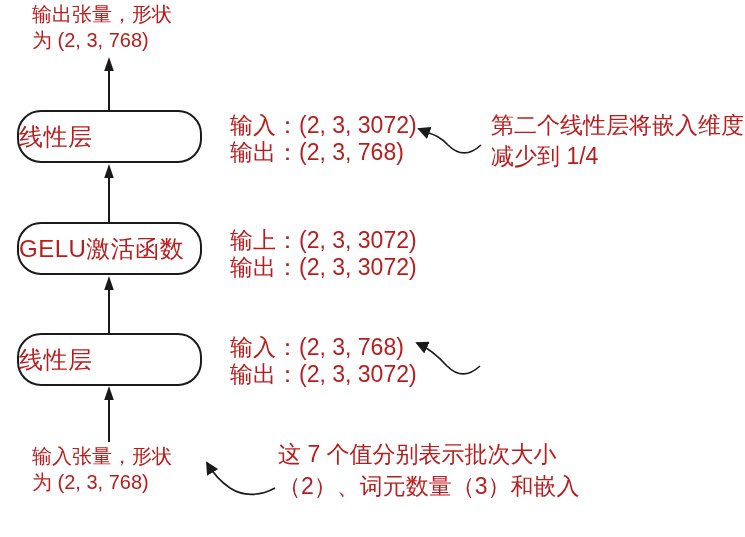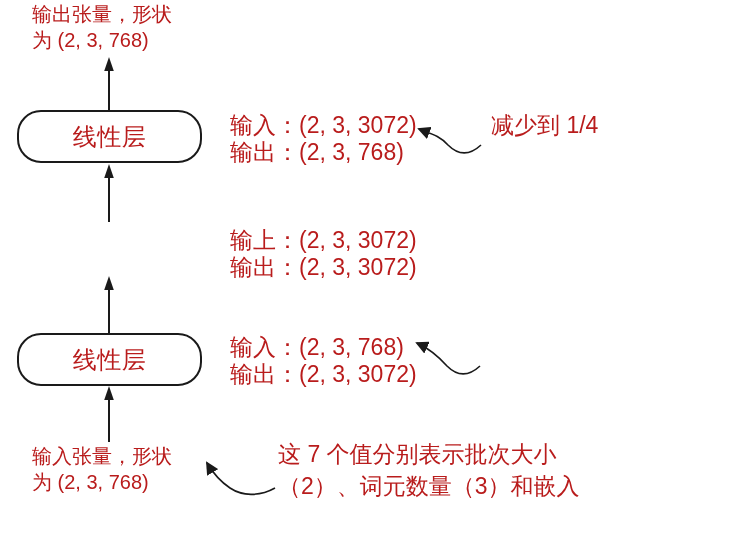--- a/index.html
+++ b/index.html
@@ -22,21 +22,21 @@
   .node-box {
     position: absolute;
     left: 1px;
     width: 181px;
     height: 49px;
     background: #ffffff;
     border: 2px solid #1a1a1a;
     border-radius: 24px;
     display: flex;
     align-items: center;
-    justify-content: center;
+    justify-content: flex-start;
     font-size: 24px;
     letter-spacing: 0.5px;
     z-index: 2;
   }
   .corner-text {
     position: absolute;
     left: 16px;
     font-size: 20px;
     line-height: 26px;
     white-space: nowrap;
@@ -106,23 +106,27 @@
   </div>
 
   <div class="node-box" style="top:110px">
     <span>线性层</span>
   </div>
   <div class="io-text" style="top:112px">
     <div>输入：(2, 3, 3072)</div>
     <div>输出：(2, 3, 768)</div>
   </div>
   <div class="annotation" style="left:475px; top:110px">
+    <div>第二个线性层将嵌入维度</div>
     <div>减少到 1/4</div>
   </div>
 
+  <div class="node-box" style="top:222px">
+    <span>GELU激活函数</span>
+  </div>
   <div class="io-text" style="top:227px">
     <div>输上：(2, 3, 3072)</div>
     <div>输出：(2, 3, 3072)</div>
   </div>
 
   <div class="node-box" style="top:333px">
     <span>线性层</span>
   </div>
   <div class="io-text" style="top:334px">
     <div>输入：(2, 3, 768)</div>

